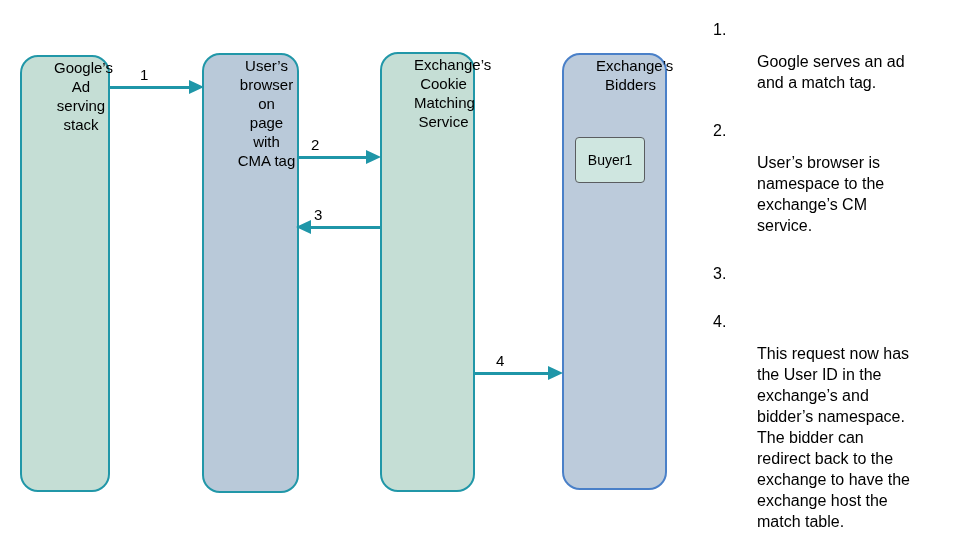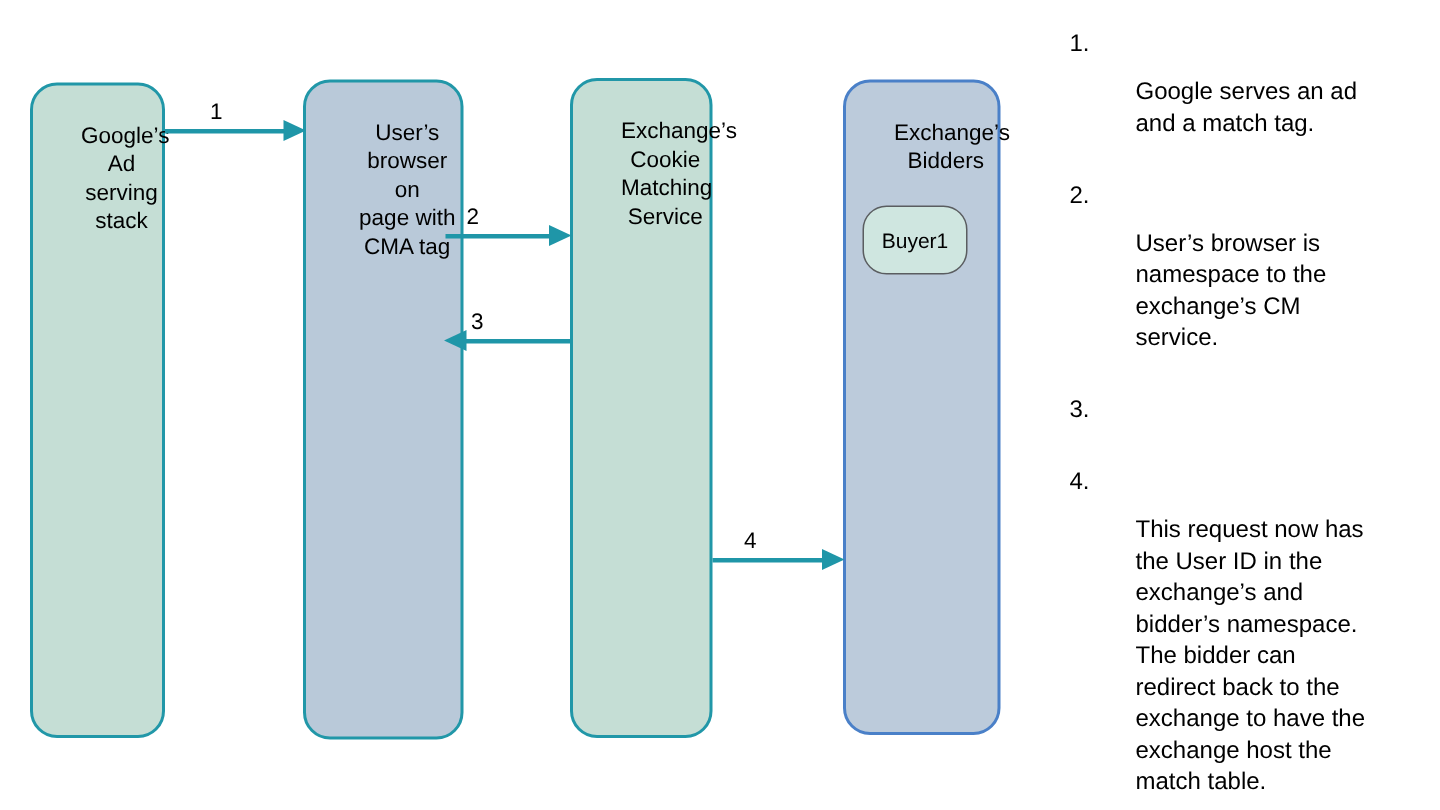--- a/index.html
+++ b/index.html
@@ -7,25 +7,25 @@
     position:relative;width:960px;height:540px;background:#ffffff;
     font-family:"Liberation Sans",sans-serif;color:#000;overflow:hidden;
   }
   .box{
     position:absolute;box-sizing:border-box;border-radius:18px;text-align:center;
   }
   .box.green{background:#c5ded5;border:2px solid #2197a8;}
   .box.blue{background:#b9c9d9;border:2px solid #2197a8;}
   .box.bidders{background:#bccbdb;border:2px solid #4a80c8;}
   .box-label{
-    padding-top:24px;font-size:15px;line-height:19px;white-space:pre-line;margin-left:32px;
+    padding-top:1px;font-size:15px;line-height:19px;white-space:pre-line;margin-left:32px;
   }
   .buyer{
     position:absolute;left:11px;width:70px;height:46px;box-sizing:border-box;
-    background:#cfe6e0;border:1.5px solid #5a5d60;border-radius:16px;
+    background:#cfe6e0;border:1.5px solid #5a5d60;border-radius:4px;
     display:flex;align-items:center;justify-content:center;font-size:14px;
   }
   .arrow{position:absolute;height:0;}
   .arrow .line{position:absolute;top:-1.5px;height:3px;background:#1f96a8;left:0;right:13px;}
   .arrow.left .line{left:13px;right:0;}
   .arrow .head{position:absolute;top:-7px;width:0;height:0;
     border-top:7px solid transparent;border-bottom:7px solid transparent;}
   .arrow.right .head{right:-1px;border-left:15px solid #1f96a8;}
   .arrow.left .head{left:-1px;border-right:15px solid #1f96a8;}
   .arrow .num{position:absolute;top:-21px;font-size:15px;}
@@ -38,21 +38,21 @@
 <body>
 
 <div class="canvas">
 
   <div class="box green" style="left:20px;top:55px;width:90px;height:437px">
     <div class="box-label">Google’s
 Ad serving
 stack</div>
   </div>
 
-  <div class="box blue" style="left:202px;top:53px;width:107px;height:440px">
+  <div class="box blue" style="left:202px;top:53px;width:97px;height:440px">
     <div class="box-label">User’s
 browser on
 page with
 CMA tag</div>
   </div>
 
   <div class="box green" style="left:380px;top:52px;width:95px;height:440px">
     <div class="box-label">Exchange’s
 Cookie
 Matching

